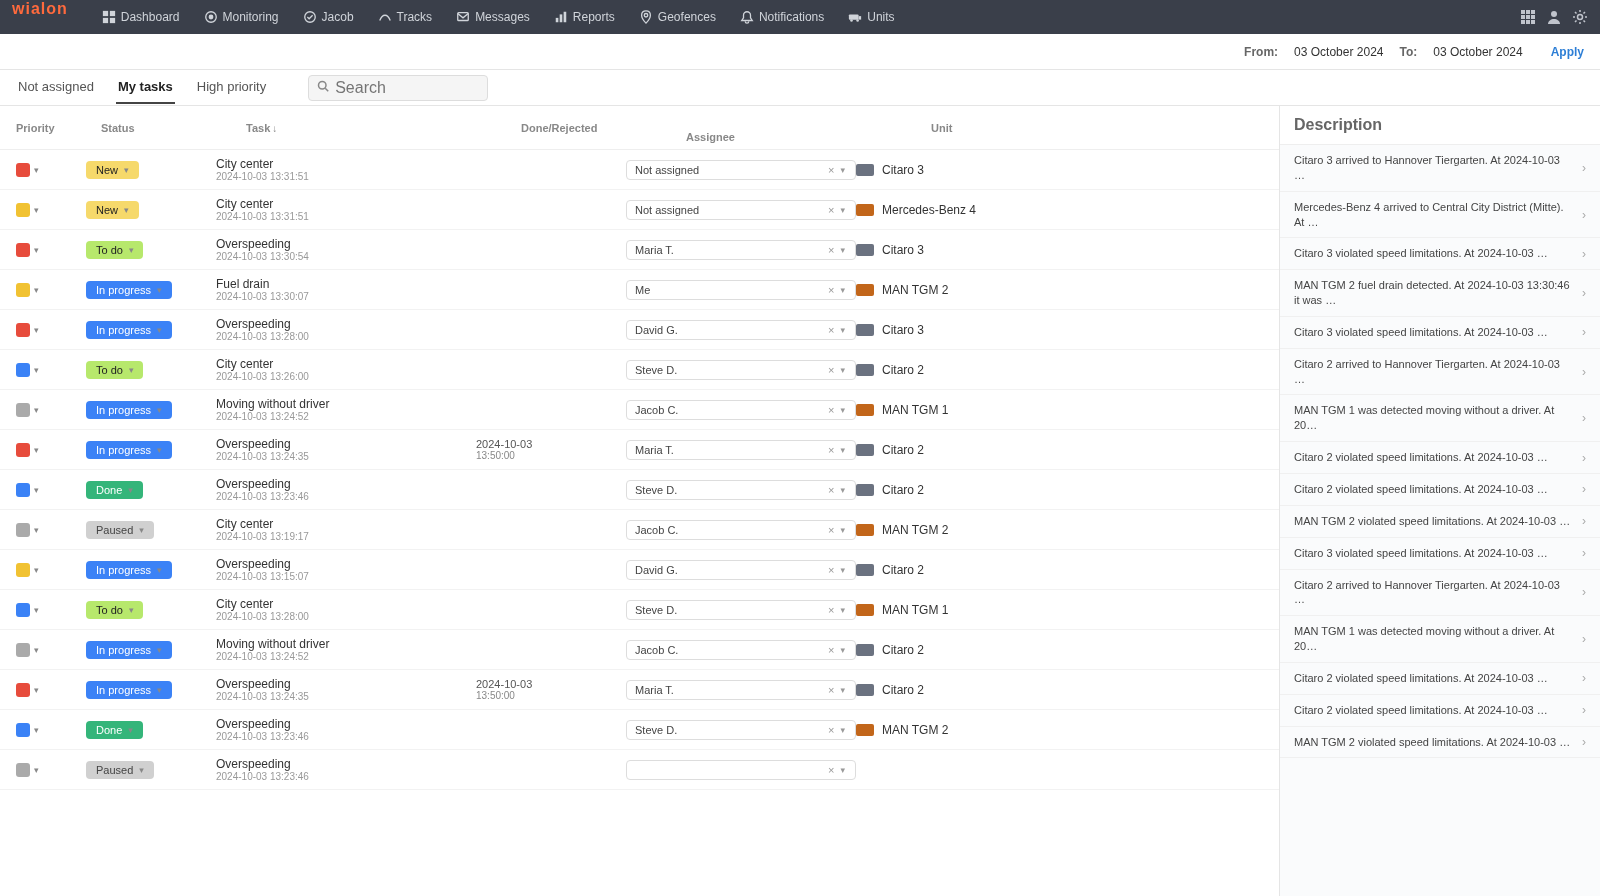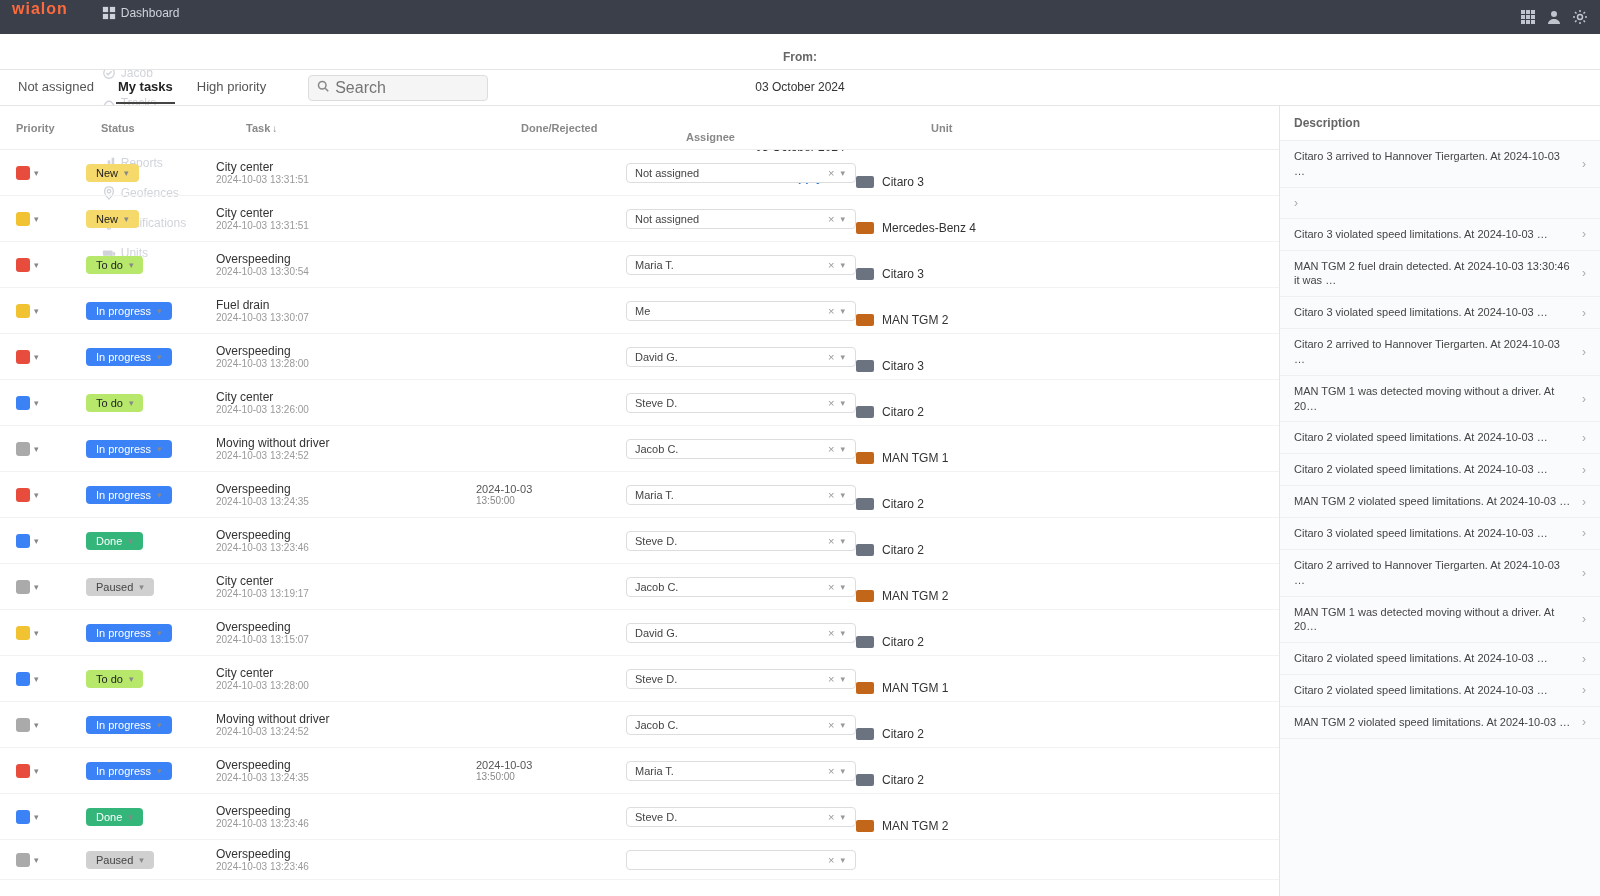--- a/index.html
+++ b/index.html
@@ -1,25 +1,25 @@
 <!DOCTYPE html>
 <html><head>
 <meta charset="utf-8">
 <style>
   * { box-sizing: border-box; margin: 0; padding: 0; font-family: Arial, Helvetica, sans-serif; }
   body { background: #f0f0f0; width: 1600px; height: 896px; overflow: hidden; }
   .app { width: 1600px; height: 896px; background: #fff; display: flex; flex-direction: column; font-size: 12px; color: #333; }
   .topbar { background: #3a3f4a; color: #e0e0e0; height: 34px; display: flex; padding: 0 12px; }
   .brand { color: #ff6a3d; font-weight: bold; font-size: 16px; letter-spacing: 1px; margin-right: 24px; }
-  .nav { display: flex; gap: 4px; flex-direction: column; }
+  .nav { display: flex; gap: 4px; }
   .nav-item { display: flex; align-items: center; gap: 5px; padding: 6px 10px; cursor: pointer; font-size: 12px; color: #d0d4da; border-radius: 3px; }
   .nav-icon { width: 14px; height: 14px; display: inline-flex; align-items: center; justify-content: center; }
   .top-right { margin-left: auto; display: flex; align-items: center; gap: 10px; color: #c0c4cc; }
   .icon-sq { width: 16px; height: 16px; display: inline-block; }
-  .datebar { background: #fff; border-bottom: 1px solid #e5e5e5; height: 36px; display: flex; align-items: center; padding: 0 16px; gap: 16px; font-size: 12px; color: #555; flex-direction: column; }
+  .datebar { background: #fff; border-bottom: 1px solid #e5e5e5; height: 36px; display: flex; align-items: center; padding: 0 16px; gap: 16px; font-size: 12px; color: #555; }
   .datebar .spacer { flex: 1; }
   .date-lbl { font-weight: bold; color: #666; }
   .date-val { color: #333; }
   .apply-btn { color: #2e7fd6; font-weight: bold; cursor: pointer; margin-left: 12px; }
   .tabbar { display: flex; align-items: center; border-bottom: 1px solid #e5e5e5; height: 36px; padding: 0 16px; gap: 20px; }
   .tab { padding: 8px 2px; font-size: 13px; color: #555; cursor: pointer; border-bottom: 2px solid transparent; }
   .tab.active { color: #222; font-weight: bold; border-bottom-color: #444; }
   .search-wrap { margin-left: 20px; display: flex; align-items: center; background: #f5f5f5; border: 1px solid #ddd; border-radius: 4px; padding: 3px 8px; width: 180px; }
   .search-wrap input { border: none; background: transparent; outline: none; font-size: 16px; width: 100%; }
   .search-ico { color: #888; margin-right: 6px; font-size: 12px; }
@@ -56,27 +56,27 @@
   .task-sub { font-size: 10px; color: #999; }
 
   .done-cell { width: 150px; font-size: 11px; color: #555; }
   .done-cell .t2 { display:block; font-size:10px; color:#888; }
 
   .assignee-cell { width: 230px; display: flex; align-items: center; gap: 6px; }
   .assignee-select { flex: 1; border: 1px solid #ddd; border-radius: 4px; padding: 3px 8px; display: flex; align-items: center; background: #fff; font-size: 11px; color: #444; }
   .asg-x { color: #999; margin-left: auto; cursor: pointer; padding: 0 4px; }
   .asg-dd { color: #999; cursor: pointer; padding: 0 2px; font-size: 9px; }
 
-  .unit-cell { flex: 1; display: flex; align-items: center; gap: 8px; margin-top: 19px; }
+  .unit-cell { flex: 1; display: flex; align-items: center; gap: 8px; }
   .unit-icon { width: 18px; height: 12px; display: inline-block; background: #666; border-radius: 2px; position: relative; }
   .unit-icon.bus { background: #6b7280; }
   .unit-icon.van { background: #c2661a; }
   .unit-name { font-size: 12px; color: #333; }
 
-  .side-head { padding: 10px 14px; font-size: 12px; color: #666; font-weight: bold; border-bottom: 1px solid #eee; background: #fff; position: sticky; top: 0; }
+  .side-head { padding: 10px 14px; font-size: 16px; color: #666; font-weight: bold; border-bottom: 1px solid #eee; background: #fff; position: sticky; top: 0; }
   .side-item { padding: 8px 14px; border-bottom: 1px solid #f0f0f0; display: flex; align-items: flex-start; gap: 8px; cursor: pointer; }
   .side-txt { flex: 1; font-size: 11px; color: #444; line-height: 1.35; }
   .side-ar { color: #aaa; font-size: 12px; align-self: center; }
   .sort-arrow { font-size: 10px; margin-left: 2px; }
 </style>
 </head>
 <body>
 
 <div class="app">
 
@@ -682,20 +682,21 @@
         </div>
     </div>
     <div class="side">
       <div class="side-head">Description</div>
       <div id="side-items">
           <div class="side-item">
             <div class="side-txt">Citaro 3 arrived to Hannover Tiergarten. At 2024-10-03 …</div>
     <div class="side-ar">›</div>
           </div>
           <div class="side-item">
+            <div class="side-txt">Mercedes-Benz 4 arrived to Central City District (Mitte). At …</div>
     <div class="side-ar">›</div>
           </div>
           <div class="side-item">
             <div class="side-txt">Citaro 3 violated speed limitations. At 2024-10-03 …</div>
     <div class="side-ar">›</div>
           </div>
           <div class="side-item">
             <div class="side-txt">MAN TGM 2 fuel drain detected. At 2024-10-03 13:30:46 it was …</div>
     <div class="side-ar">›</div>
           </div>

